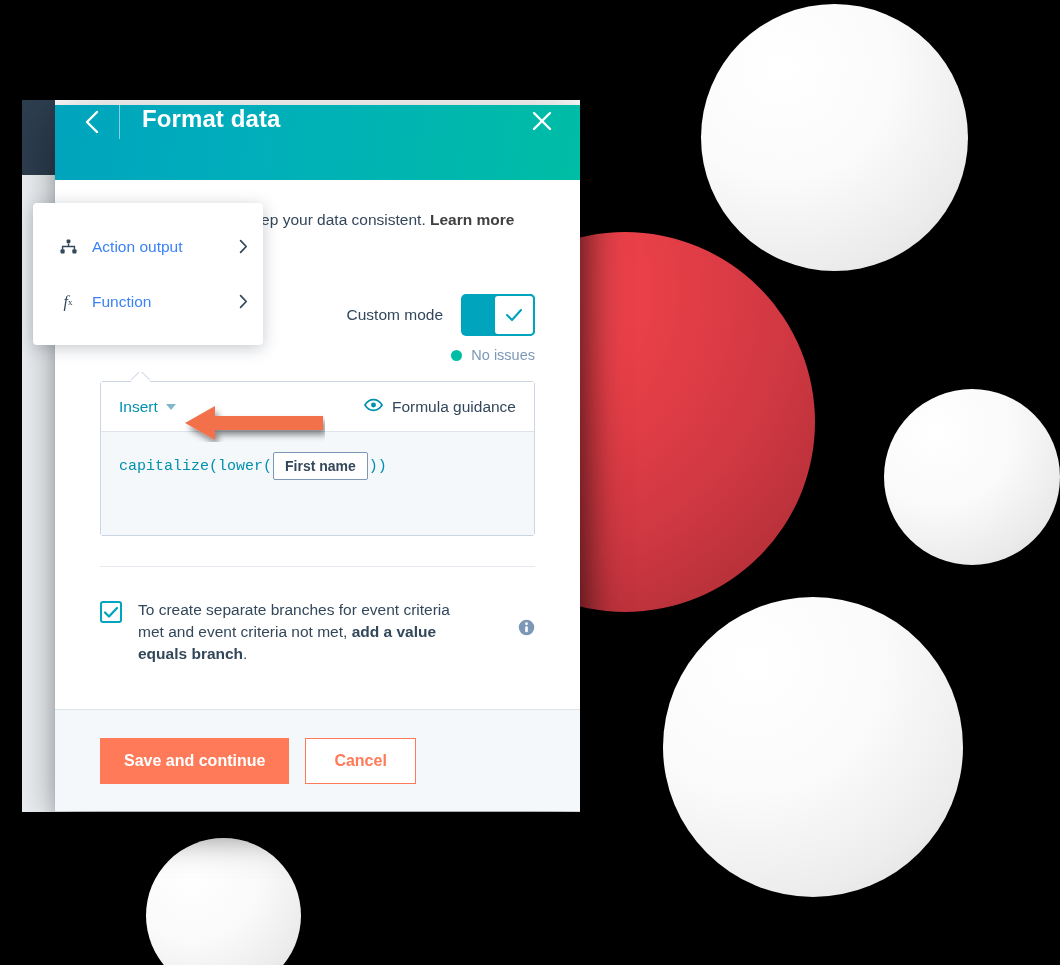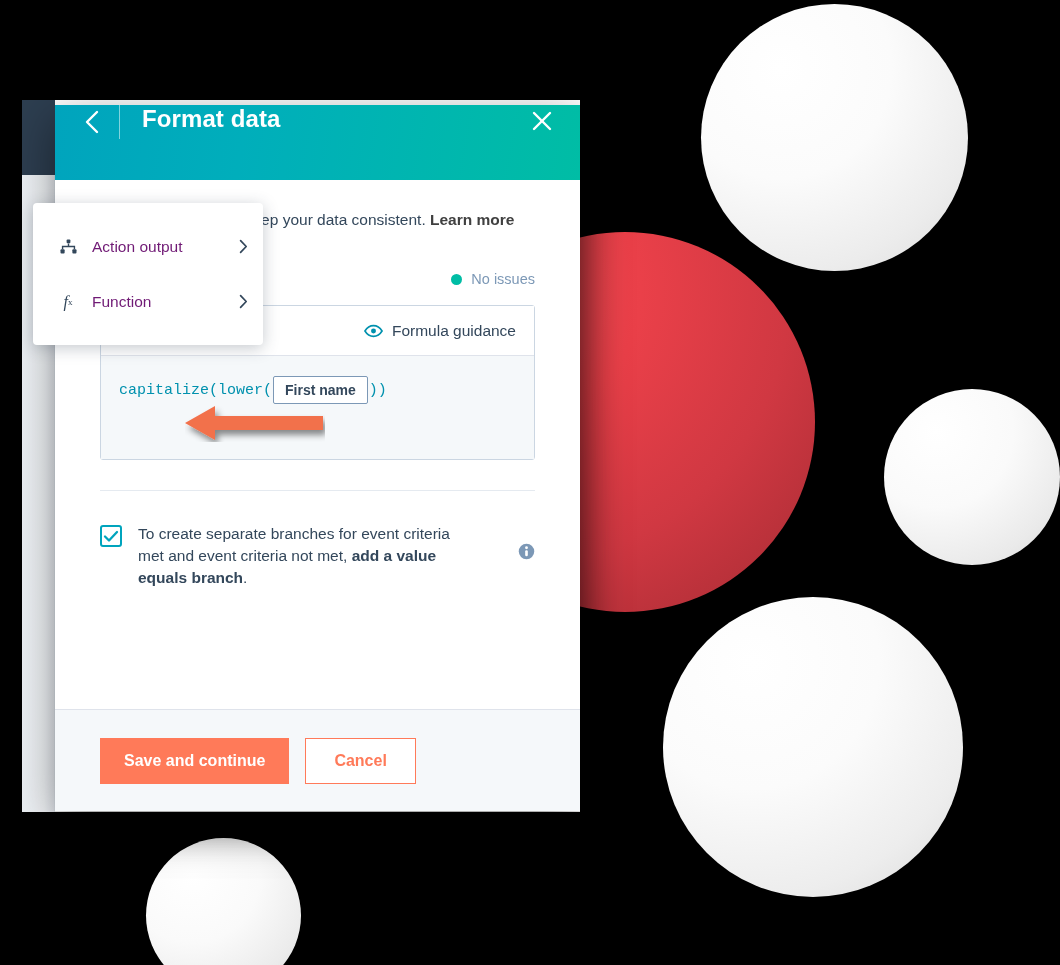--- a/index.html
+++ b/index.html
@@ -211,21 +211,21 @@
   }
   #insert-caret {
     margin-left: 8px;
     width: 0; height: 0;
     border-left: 5px solid transparent;
     border-right: 5px solid transparent;
     border-top: 6px solid #7fb9c8;
   }
   #formula-guidance {
     margin-left: auto;
-    display: flex; align-items: center;
+    display: flex; align-items: flex-start;
     color: #33475b; font-size: 15.5px;
     cursor: pointer;
   }
   #eye-icon { margin-right: 9px; display: flex; }
   #editor-area {
     background: #f5f8fa;
     height: 103px;
     padding: 20px 18px;
   }
   #formula {
@@ -334,21 +334,21 @@
     cursor: pointer;
   }
   .menu-icon {
     width: 20px; flex: 0 0 20px;
     display: flex; align-items: center; justify-content: center;
     color: #33475b;
   }
   .menu-label {
     margin-left: 14px;
     font-size: 15.5px;
-    color: #701a75;
+    color: #3b82f6;
     white-space: nowrap;
   }
   .menu-chevron {
     margin-left: auto;
     display: flex; align-items: center;
     color: #33475b;
   }
   .fx-icon {
     font-family: "Liberation Serif", serif;
     font-style: italic;
@@ -407,20 +407,30 @@
       <div id="description">
         <span>to property values to keep your data consistent.</span>
         <a class="link">Learn more</a><svg class="ext-icon" width="14" height="14" viewBox="0 0 16 16">
             <path d="M6 2H2.5A1.5 1.5 0 0 0 1 3.5v10A1.5 1.5 0 0 0 2.5 15h10a1.5 1.5 0 0 0 1.5-1.5V10" fill="none" stroke="#0091ae" stroke-width="1.6"></path>
             <polyline points="9.5,1.2 14.8,1.2 14.8,6.5" fill="none" stroke="#0091ae" stroke-width="1.6" stroke-linecap="round" stroke-linejoin="round"></polyline>
             <line x1="14.4" y1="1.6" x2="7.2" y2="8.8" stroke="#0091ae" stroke-width="1.6" stroke-linecap="round"></line>
           </svg>
         <span>about</span>
       </div>
 
+      <div id="custom-mode-row">
+        <div id="custom-mode-label">Custom mode</div>
+        <div id="custom-mode-toggle">
+          <div class="knob">
+            <svg width="20" height="16" viewBox="0 0 20 16">
+              <polyline points="3,8 8,13 17,3" fill="none" stroke="#00a4bd" stroke-width="2.1" stroke-linecap="round" stroke-linejoin="round"></polyline>
+            </svg>
+          </div>
+        </div>
+      </div>
 
       <div id="status-row">
         <div id="status-dot"></div>
         <div id="status-text">No issues</div>
       </div>
 
       <div id="editor">
         <div id="editor-notch"></div>
         <div id="editor-toolbar">
           <div id="insert-dropdown">

